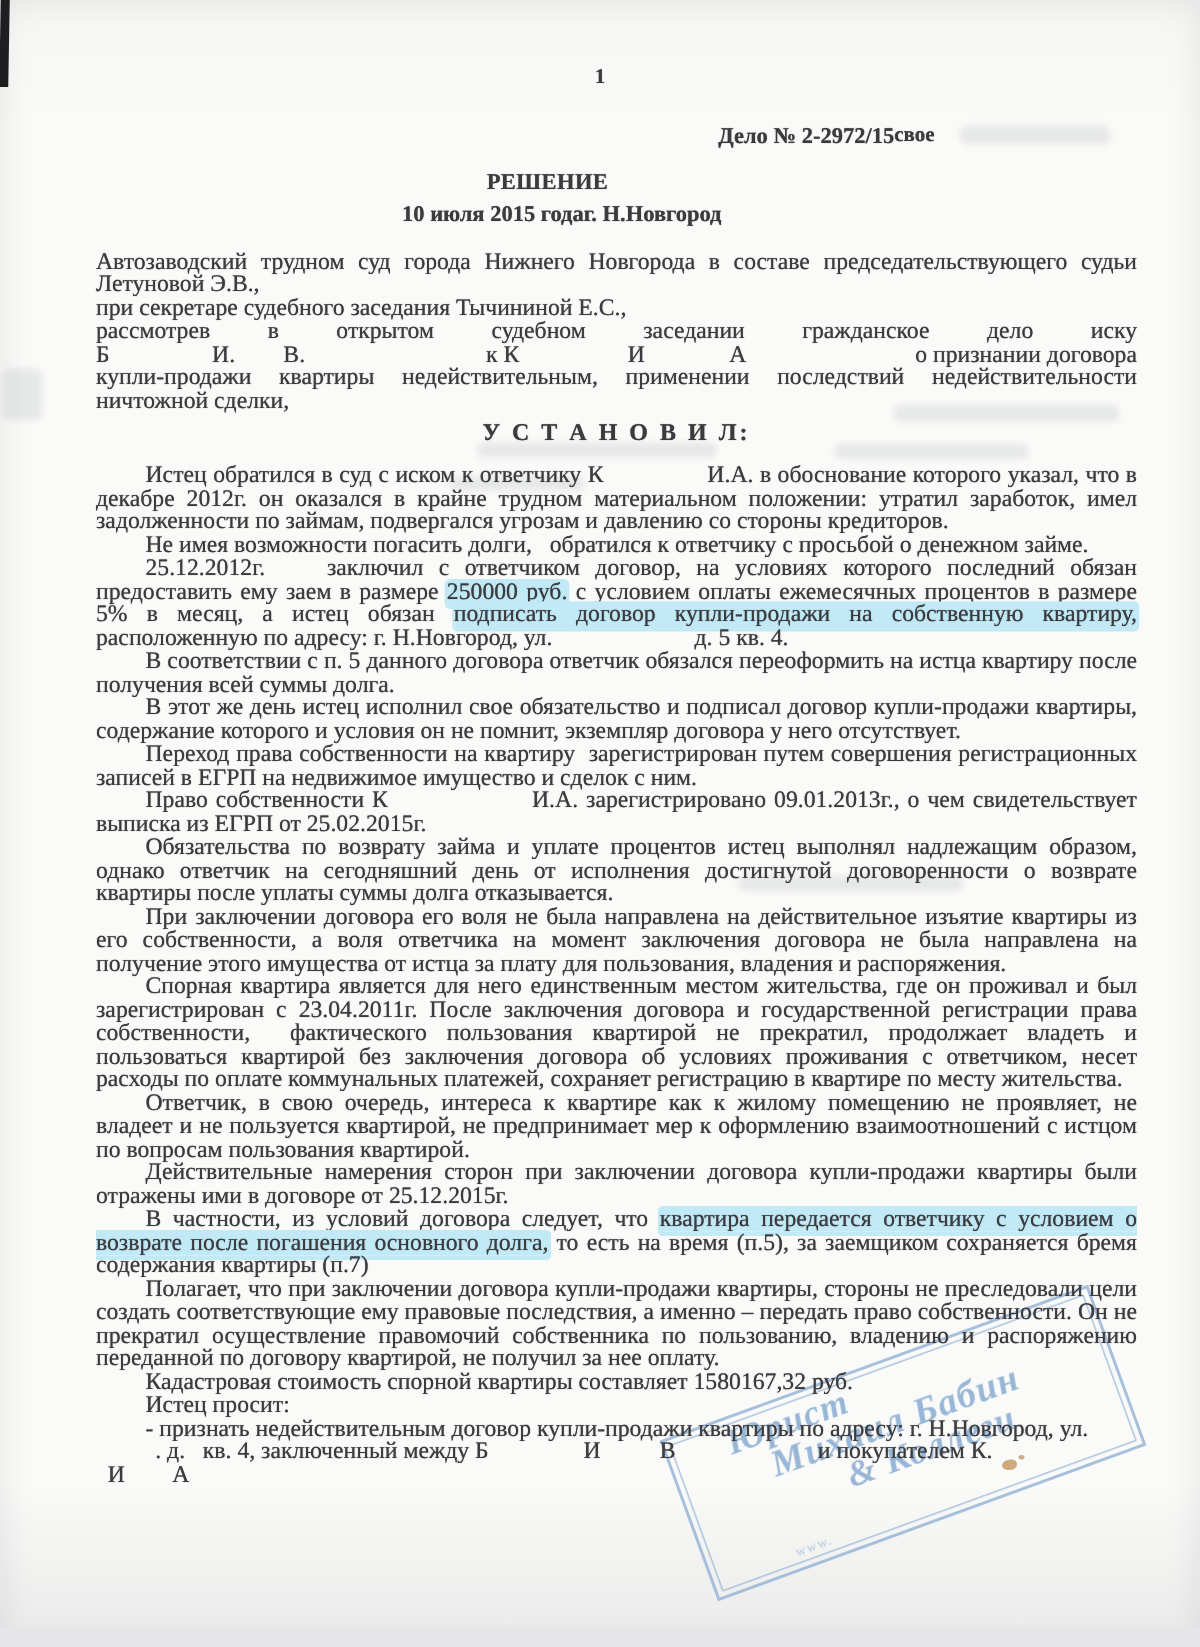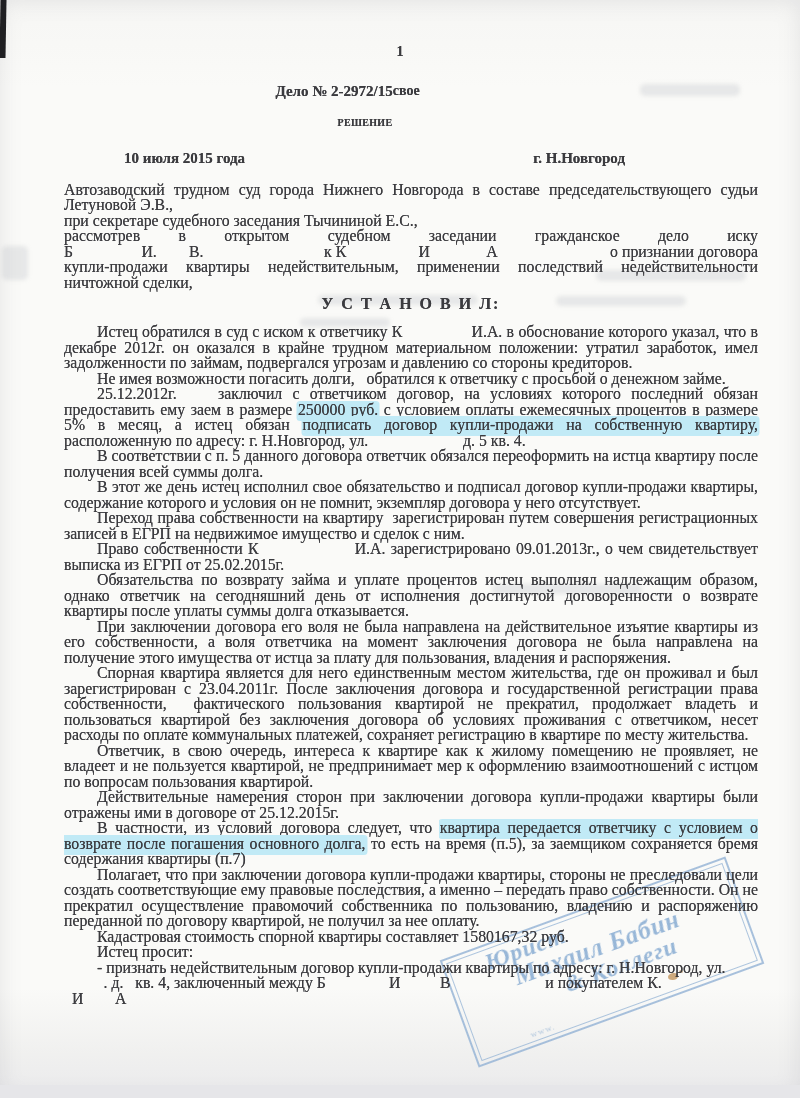--- a/index.html
+++ b/index.html
@@ -7,25 +7,25 @@
     position:relative;width:800px;height:1098px;overflow:hidden;
     background:linear-gradient(180deg,#f6f6f4 0%,#fafaf8 8%,#fafaf8 90%,#f0f0ef 96%,#eaeaec 100%);
     font-family:"Liberation Serif","DejaVu Serif",serif;
     color:#3b3b3f;
     box-shadow:inset 0 0 22px rgba(120,120,128,0.16);
   }
   .txt{text-shadow:0 0 .6px rgba(55,55,60,.85);}
   .content{position:absolute;left:64px;top:0;width:694px;}
   p{margin:0;}
   .page-number{margin-top:44px;text-align:center;padding-right:22px;font-size:14px;font-weight:bold;}
-  .header-row{margin-top:23px;display:flex;justify-content:center;font-weight:bold;font-size:15px;}
+  .header-row{margin-top:23px;display:flex;justify-content:flex-end;font-weight:bold;font-size:15px;}
   .header-row .case{margin-left:8px;}
   .header-row .copy{margin-right:135px;font-size:14px;}
-  .title-block{margin-top:15px;text-align:center;padding-right:92px;font-weight:bold;font-size:10px;line-height:15.5px;letter-spacing:.3px;}
-  .date-row{margin-top:19px;display:flex;justify-content:space-between;font-weight:bold;font-size:15px;}
+  .title-block{margin-top:15px;text-align:center;padding-right:92px;font-weight:bold;font-size:15px;line-height:15.5px;letter-spacing:.3px;}
+  .date-row{margin-top:4px;display:flex;justify-content:center;font-weight:bold;font-size:15px;}
   .date-row .date{margin-left:60px;}
   .date-row .city{margin-right:133px;}
   .intro{margin-top:15px;font-size:15.8px;line-height:15.5px;text-align:justify;}
   .ustanovil{margin-top:6px;text-align:center;font-weight:bold;font-size:16px;letter-spacing:2px;line-height:16px;}
   .bodytext{margin-top:12px;font-size:15.8px;line-height:15.5px;text-align:justify;position:relative;z-index:2;}
   .para{text-indent:33px;}
   .para.ni{text-indent:0;}
   .hl{background:#c1eaf6;box-shadow:0 1.5px 0 1.5px #c1eaf6;border-radius:2px;}
   
   .corner-mark{position:absolute;left:0;top:0;width:6px;height:58px;background:#1f1f22;transform:rotate(1deg);}

